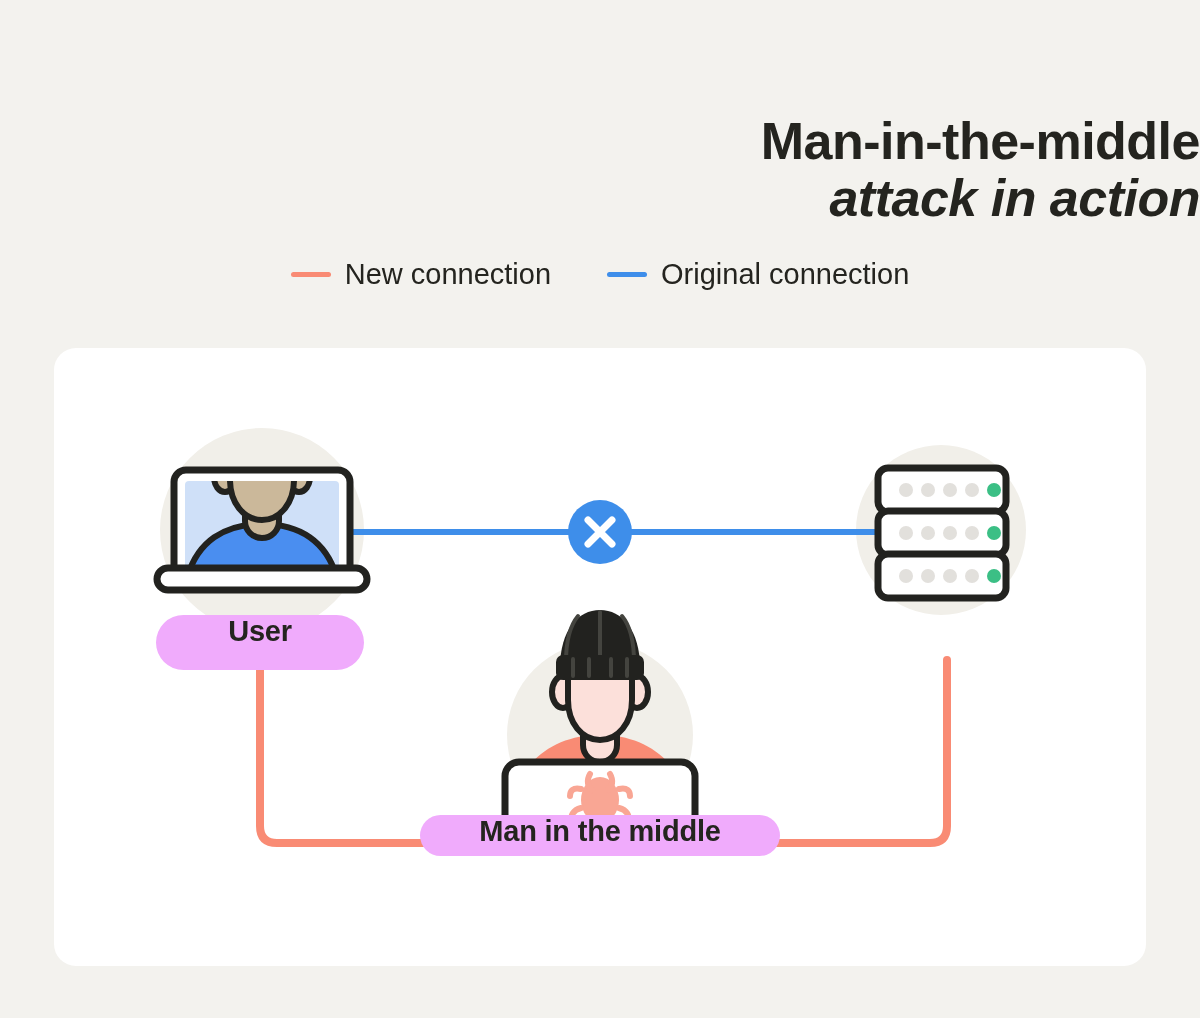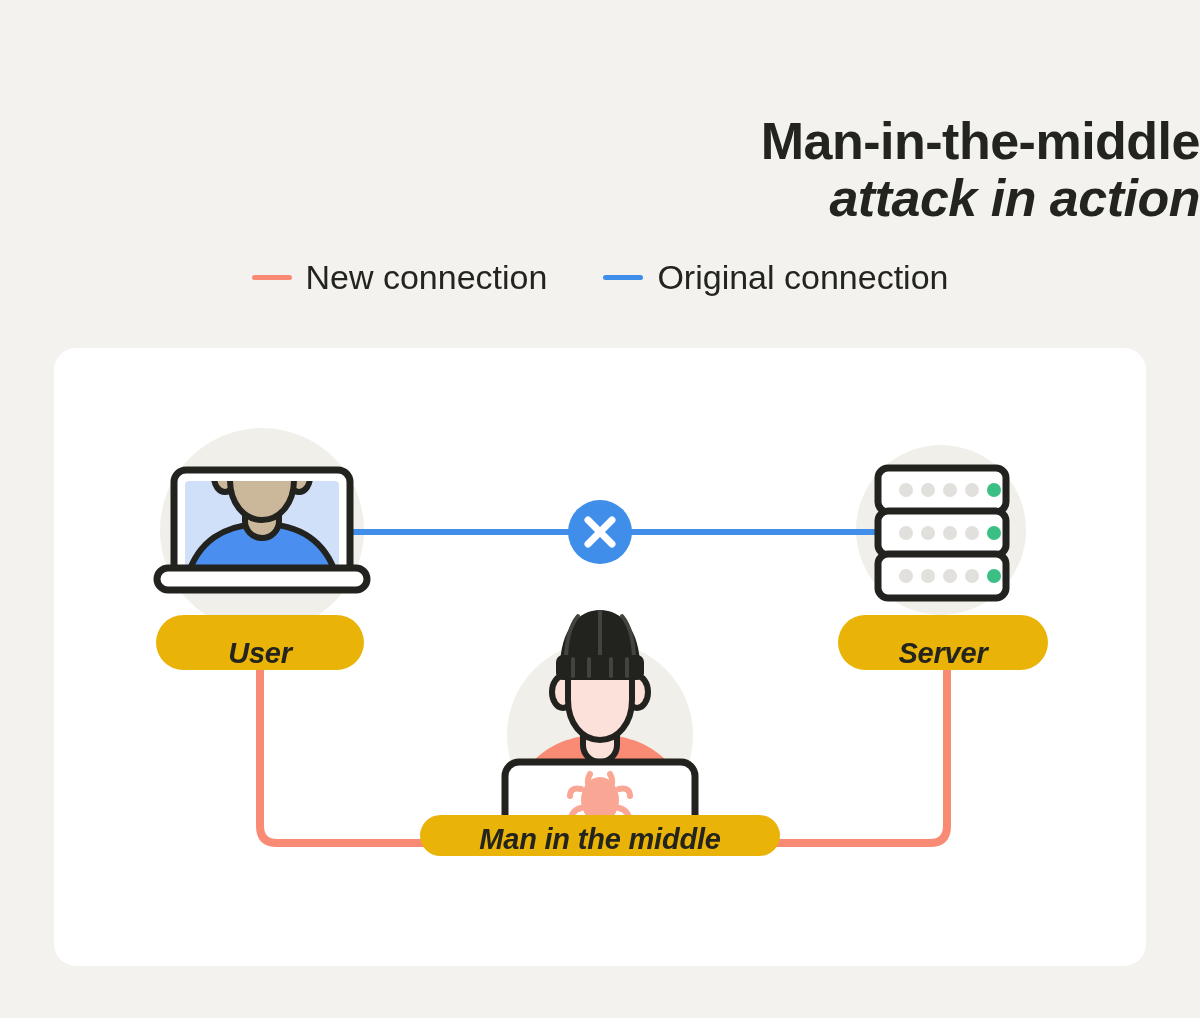--- a/index.html
+++ b/index.html
@@ -51,21 +51,21 @@
     align-items: center;
     gap: 14px;
   }
   .legend-swatch {
     width: 40px;
     height: 5px;
     border-radius: 3px;
     display: block;
   }
   .legend-label {
-    font-size: 34px;
+    font-size: 29px;
     color: #24241f;
     font-weight: 400;
     white-space: nowrap;
   }
 
   
   .card {
     position: absolute;
     left: 54px;
     top: 348px;
@@ -80,31 +80,30 @@
     position: absolute;
     left: 0;
     top: 0;
     width: 1200px;
     height: 1018px;
   }
 
   
   .pill {
     position: absolute;
-    background: #eab308;
+    background: #f0abfc;
     border-radius: 40px;
     display: flex;
-    align-items: flex-end;
+    align-items: flex-start;
     justify-content: center;
     color: #24241f;
     font-weight: 700;
     font-size: 29px;
     letter-spacing: -0.2px;
     white-space: nowrap;
-    font-style: italic;
   }
   .pill-user   { left: 156px; top: 615px; width: 208px; height: 55px; }
   .pill-server { left: 838px; top: 615px; width: 210px; height: 55px; }
   .pill-mitm   { left: 420px; top: 815px; width: 360px; height: 41px; }
 </style>
 </head>
 <body>
 
 <div class="page">
 
@@ -224,20 +223,17 @@
         <path d="M619 789 C627 787 630 791 630 796" stroke="#F9A694" stroke-width="6" fill="none" stroke-linecap="round"></path>
         <path d="M581 808 C573 810 570 816 572 821" stroke="#F9A694" stroke-width="6" fill="none" stroke-linecap="round"></path>
         <path d="M619 808 C627 810 630 816 628 821" stroke="#F9A694" stroke-width="6" fill="none" stroke-linecap="round"></path>
       </g>
     </g>
   </svg>
 
   <div class="pill pill-user">
     <span>User</span>
   </div>
-  <div class="pill pill-server">
-    <span>Server</span>
-  </div>
   <div class="pill pill-mitm">
     <span>Man in the middle</span>
   </div>
 
 </div>
 
 </body></html>

